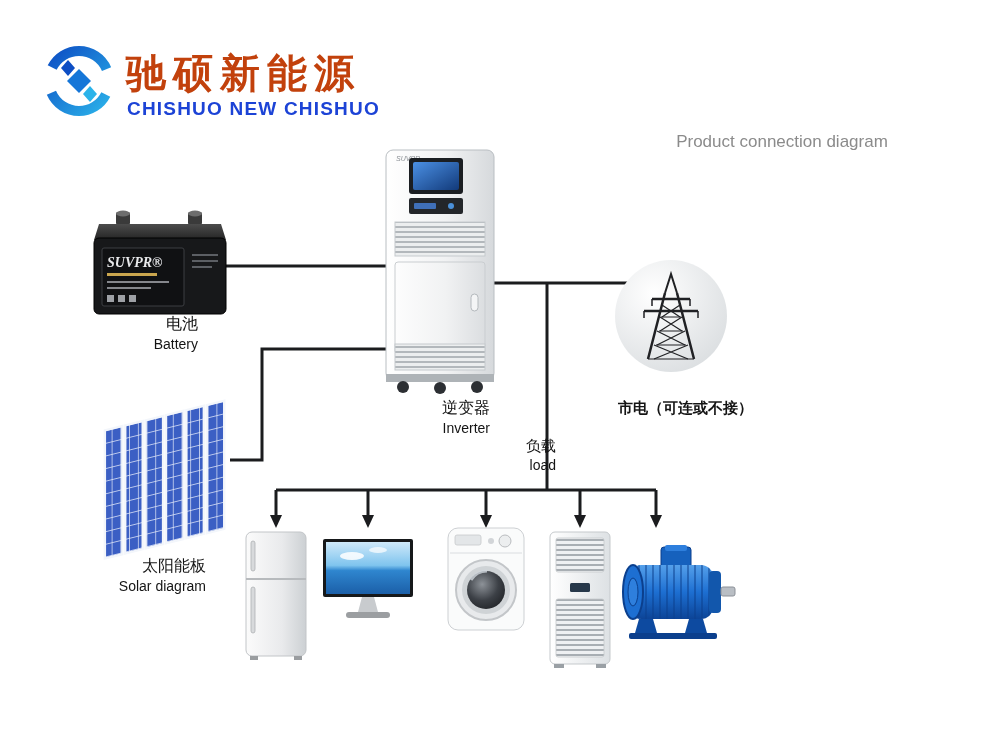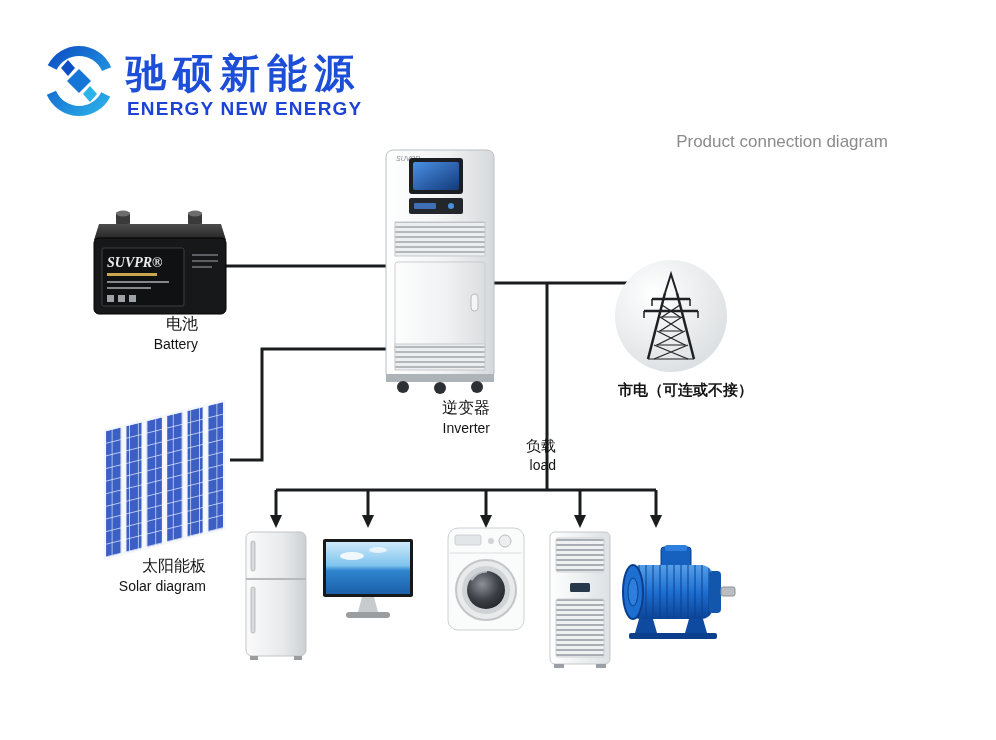--- a/index.html
+++ b/index.html
@@ -3,33 +3,33 @@
 <meta charset="utf-8">
 <style>
   html,body{margin:0;padding:0;background:#fff;}
   .stage{
     position:relative;width:996px;height:740px;background:#ffffff;overflow:hidden;
     font-family:"Liberation Sans","DejaVu Sans",sans-serif;color:#141414;
   }
   .abs{position:absolute;}
   
   .logo-block{position:absolute;left:40px;top:42px;width:340px;height:84px;}
-  .brand-cn{position:absolute;left:86px;top:4px;font-size:40px;font-weight:700;color:#1d4ed8;letter-spacing:7px;white-space:nowrap;}
+  .brand-cn{position:absolute;left:86px;top:4px;font-size:40px;font-weight:700;color:#c2410c;letter-spacing:7px;white-space:nowrap;}
   .brand-en{position:absolute;left:87px;top:56px;font-size:19px;font-weight:700;color:#1c43d6;letter-spacing:1.2px;white-space:nowrap;}
   .title-block{position:absolute;left:650px;top:120px;width:264px;text-align:center;}
   .title-cn{font-size:47px;font-weight:900;color:#121212;letter-spacing:3px;margin:0;white-space:nowrap;}
   .subtitle-en{font-size:17px;color:#8b8b8b;margin-top:12px;white-space:nowrap;text-align:center;}
   
   .lbl{position:absolute;text-align:right;line-height:1.3;color:#141414;}
   .lbl .cn{display:block;font-size:16px;}
   .lbl .en{display:block;font-size:14px;}
   .lbl-battery{left:88px;top:314px;width:110px;}
   .lbl-inverter{left:370px;top:398px;width:120px;}
   .lbl-solar{left:86px;top:556px;width:120px;}
-  .lbl-city{left:618px;top:380px;width:170px;text-align:left;}
+  .lbl-city{left:618px;top:398px;width:170px;text-align:left;}
   .lbl-city .cn{font-weight:700;font-size:15px;}
   .lbl-load{left:500px;top:436px;width:56px;}
   .lbl-load .cn{font-size:15px;}
   .wires{position:absolute;left:0;top:0;pointer-events:none;}
   .cmp{position:absolute;}
 </style>
 </head>
 <body>
 
 <div class="stage">
@@ -41,21 +41,21 @@
           <stop offset="0" stop-color="#0d4ec4"></stop>
             <stop offset="1" stop-color="#2bb3ea"></stop>
         </linearGradient>
       </defs>
       <circle cx="39" cy="39" r="30" fill="none" stroke="url(#lg)" stroke-width="10" stroke-dasharray="68 26" stroke-dashoffset="-14"></circle>
       <polygon points="28,18 35,26 28,34 21,26" fill="#0d4ec4"></polygon>
       <polygon points="39,27 51,39 39,51 27,39" fill="#1576d8"></polygon>
       <polygon points="50,44 57,52 50,60 43,52" fill="#2bb3ea"></polygon>
     </svg>
     <div class="brand-cn">驰硕新能源</div>
-    <div class="brand-en">ENERGY NEW ENERGY</div>
+    <div class="brand-en">CHISHUO NEW CHISHUO</div>
   </div>
 
   <div class="title-block">
     <div class="subtitle-en">Product connection diagram</div>
   </div>
 
   <svg class="wires" width="996" height="740" viewBox="0 0 996 740">
     <g stroke="#1b1c1e" stroke-width="3" fill="none">
       <polyline points="224,266 386,266"></polyline>
       <polyline points="230,460 262,460 262,349 386,349"></polyline>

